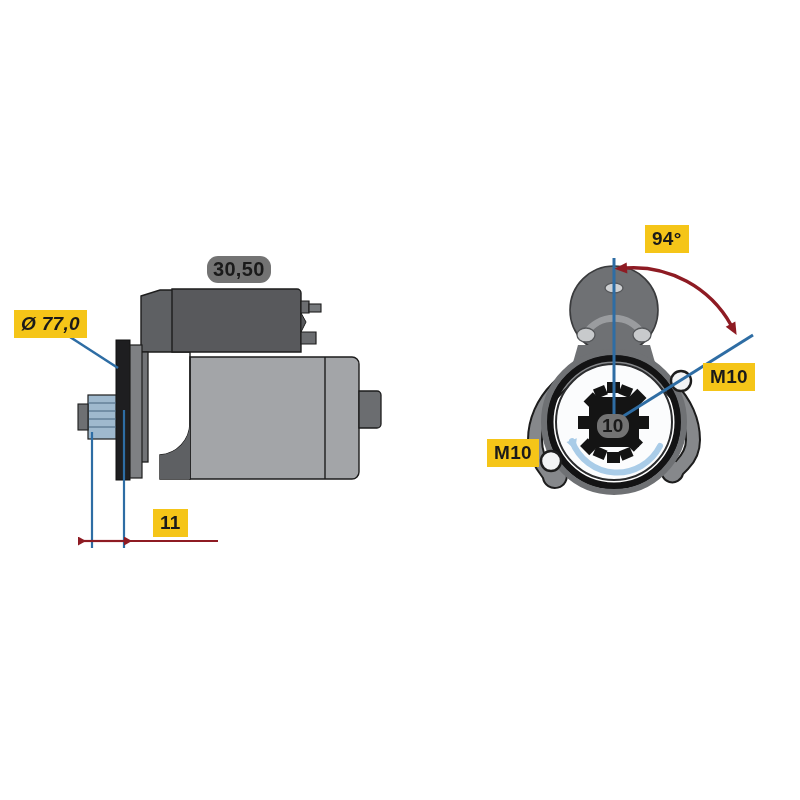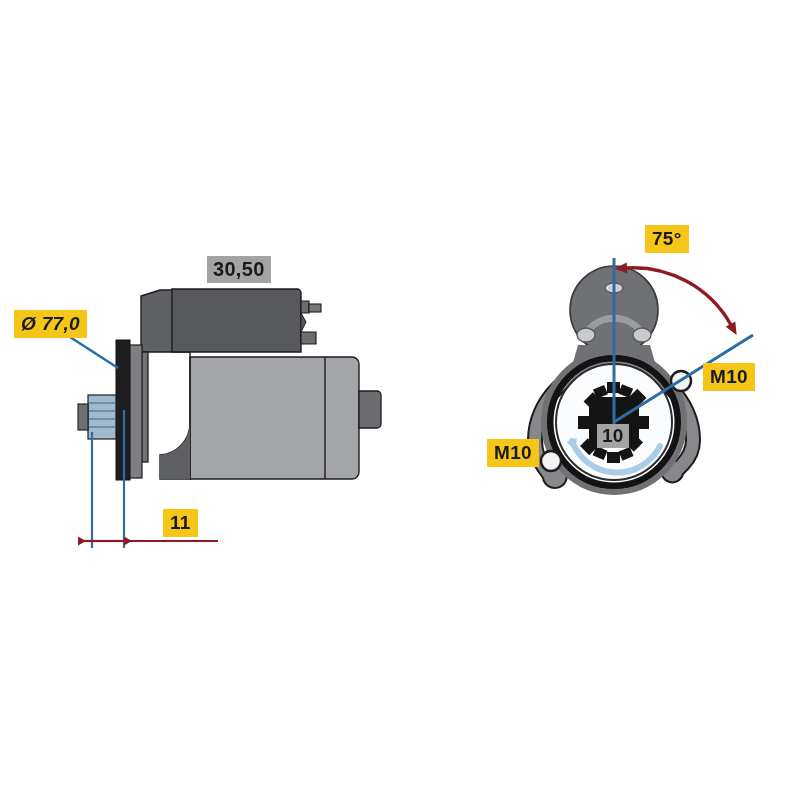--- a/index.html
+++ b/index.html
@@ -30,24 +30,25 @@
     white-space: nowrap;
     color: #1a1a1a;
   }
   .lbl-yellow {
     background: #F5C518;
     padding: 4px 7px 5px 7px;
     font-size: 19px;
     letter-spacing: 0.3px;
   }
   .lbl-blue {
-    background: #a3a3a3;
+    background: #737373;
     padding: 3px 6px 4px 6px;
     font-size: 20px;
     letter-spacing: 0.3px;
+    border-radius: 11px;
   }
   svg { display:block; }
 </style>
 </head>
 <body>
 
 <svg id="canvas" viewBox="0 0 800 800" width="800" height="800">
 
   <defs>
     <marker id="redArrowL" markerWidth="9" markerHeight="9" refX="8" refY="4.5" orient="auto" markerUnits="userSpaceOnUse">
@@ -185,21 +186,21 @@
     <line x1="614" y1="422" x2="753" y2="335" stroke="#2E6DA4" stroke-width="3"></line>
 
     <path d="M626,268 A112,112 0 0 1 731,325" fill="none" stroke="#8E1B23" stroke-width="3.4" marker-start="url(#arcArrowStart)" marker-end="url(#arcArrowEnd)"></path>
   </g>
 </svg>
 
 <div class="lbl lbl-blue" style="left:207px; top:256px;">30,50</div>
 
 <div class="lbl lbl-yellow" style="left:14px; top:310px;font-style:italic;">Ø 77,0</div>
 
-<div class="lbl lbl-yellow" style="left:163px; top:509px;">11</div>
-
-<div class="lbl lbl-yellow" style="left:645px; top:225px;">75°</div>
+<div class="lbl lbl-yellow" style="left:153px; top:509px;">11</div>
+
+<div class="lbl lbl-yellow" style="left:645px; top:225px;">94°</div>
 
 <div class="lbl lbl-yellow" style="left:703px; top:363px;">M10</div>
 
 <div class="lbl lbl-yellow" style="left:487px; top:439px;">M10</div>
 
-<div class="lbl lbl-blue" style="left:597px; top:424px; font-size:19px; padding:2px 5px 3px 5px;">10</div>
+<div class="lbl lbl-blue" style="left:597px; top:414px; font-size:19px; padding:2px 5px 3px 5px;">10</div>
 
 </body></html>

